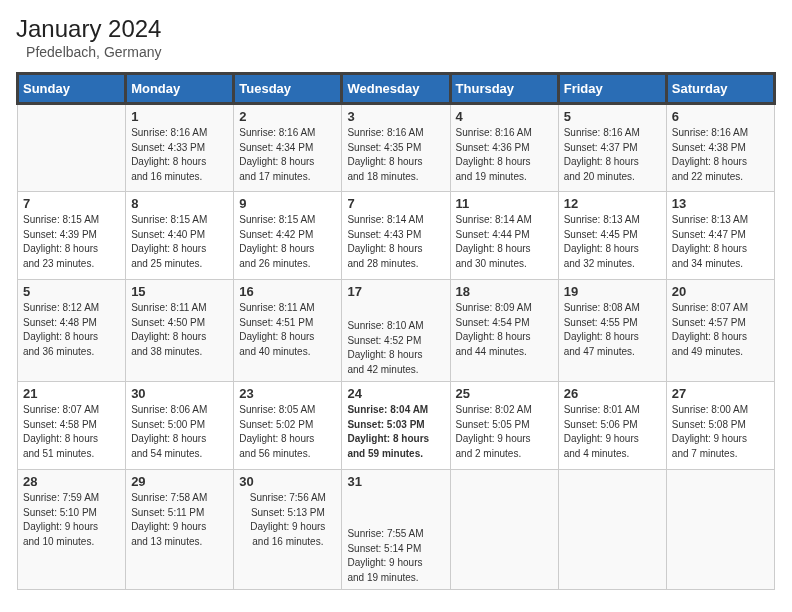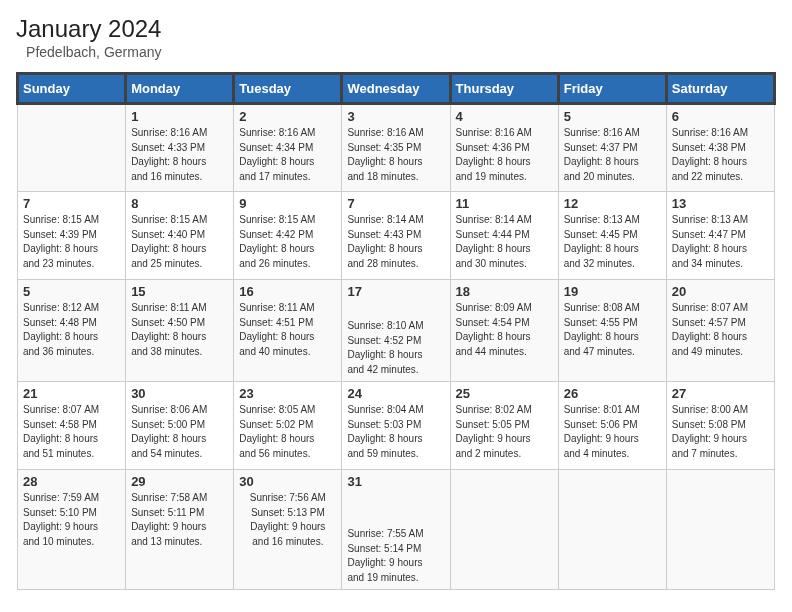--- a/index.html
+++ b/index.html
@@ -271,21 +271,21 @@
         </td>
         <td>
           <span class="day-num">23</span>
           <div class="day-info" style="white-space: pre-line;">Sunrise: 8:05 AM
 Sunset: 5:02 PM
 Daylight: 8 hours
 and 56 minutes.</div>
         </td>
         <td>
           <span class="day-num">24</span>
-          <div class="day-info" style="white-space: pre-line;">Sunrise: 8:04 AM
+          <div class="day-info" style="white-space: pre-line; font-weight: bold;">Sunrise: 8:04 AM
 Sunset: 5:03 PM
 Daylight: 8 hours
 and 59 minutes.</div>
         </td>
         <td>
           <span class="day-num">25</span>
           <div class="day-info" style="white-space: pre-line;">Sunrise: 8:02 AM
 Sunset: 5:05 PM
 Daylight: 9 hours
 and 2 minutes.</div>

